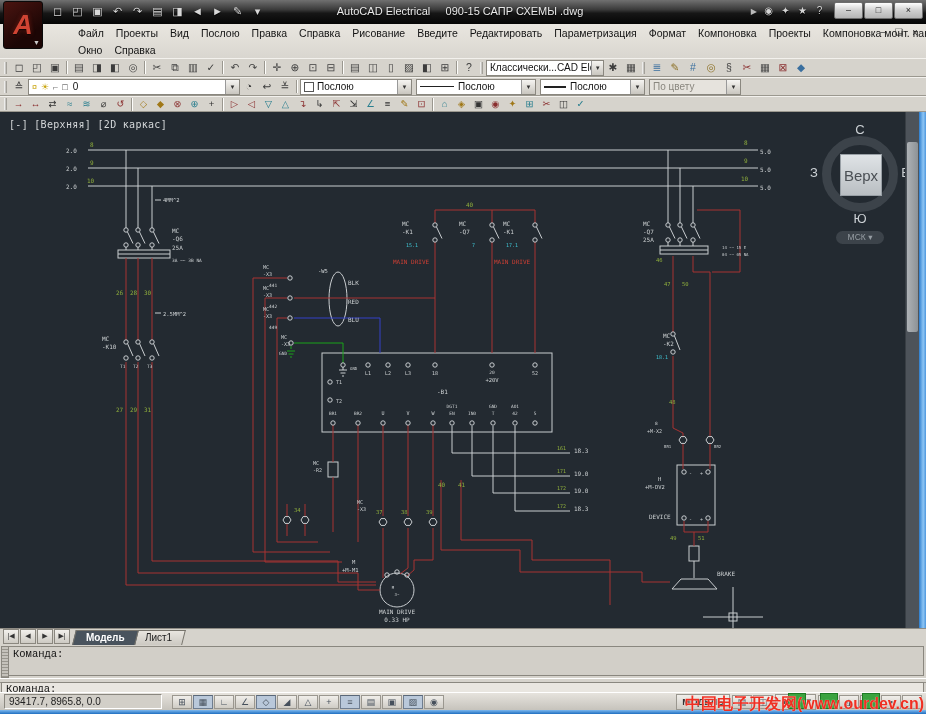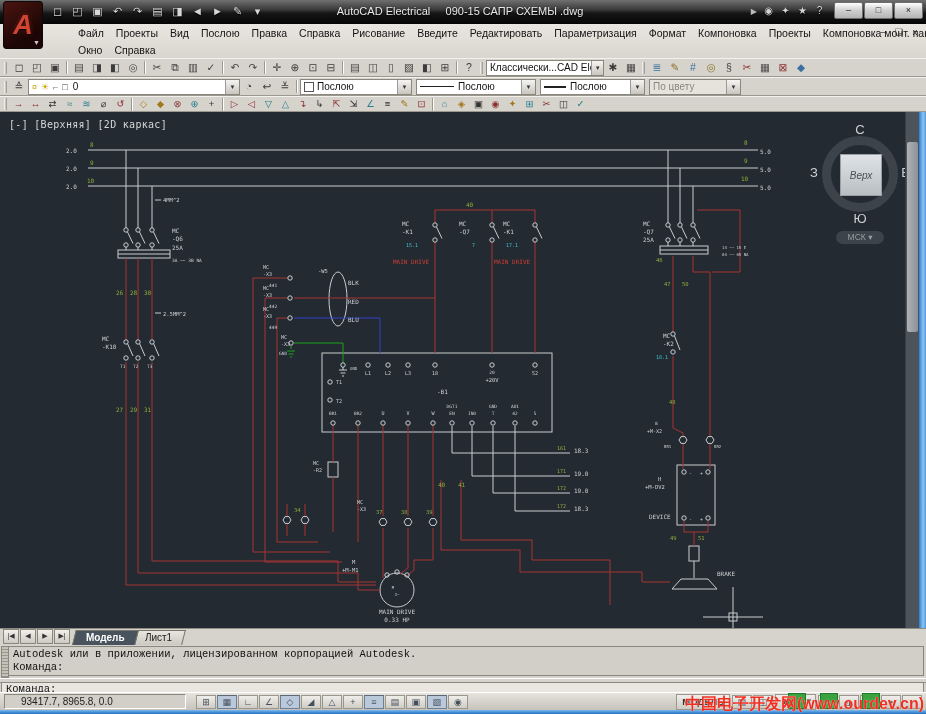--- a/index.html
+++ b/index.html
@@ -39,21 +39,21 @@
   .lay-ic{font-size:9px;margin-right:2px;}
   .colorswatch{width:8px;height:8px;border:1px solid #555;background:#fff;margin-right:3px;}
   .ltline{width:34px;height:1px;background:#222;margin-right:4px;}
   .ltline.thick{height:2px;}
   
   .canvas{position:absolute;top:112px;left:0;width:919px;height:516px;background:#232a31;overflow:hidden;}
   .viewport-label{position:absolute;left:9px;top:7px;color:#d4d7d9;font-size:10px;font-family:"DejaVu Sans Mono",monospace;letter-spacing:.3px;}
   .vc{position:absolute;left:812px;top:14px;width:96px;text-align:center;}
   .vc-ringwrap{position:relative;width:96px;height:96px;}
   .vc-ring{position:absolute;left:10px;top:10px;width:76px;height:76px;border-radius:50%;border:9px solid #3c434a;box-sizing:border-box;}
-  .vc-face{position:absolute;left:28px;top:28px;width:40px;height:40px;background:linear-gradient(#dfe3e6,#b9bec2);border:1px solid #989fa5;color:#4a4f54;font-size:10px;display:flex;align-items:center;justify-content:center;font-style:italic;}
+  .vc-face{position:absolute;left:28px;top:28px;width:40px;height:40px;background:linear-gradient(#dfe3e6,#b9bec2);border:1px solid #989fa5;color:#4a4f54;font-size:15px;display:flex;align-items:center;justify-content:center;}
   .vc-n{position:absolute;left:0;right:0;top:-4px;color:#ccd1d5;font-size:13px;}
   .vc-s{position:absolute;left:0;right:0;bottom:-4px;color:#ccd1d5;font-size:13px;}
   .vc-w{position:absolute;left:-2px;top:39px;color:#ccd1d5;font-size:13px;}
   .vc-e{position:absolute;right:-2px;top:39px;color:#ccd1d5;font-size:13px;}
   .vc-wcs{display:inline-block;margin-top:9px;background:#3c434a;color:#969da3;font-size:8.5px;border-radius:7px;padding:1px 12px 2px 12px;}
   .vscroll{position:absolute;left:905px;top:0;width:14px;height:516px;background:#4d535a;border-left:1px solid #383e44;box-sizing:border-box;}
   .vthumb{position:absolute;left:1px;top:30px;width:11px;height:190px;background:linear-gradient(90deg,#aeb2b6,#8d9296);border-radius:2px;}
   .edge-r{position:absolute;right:0;top:112px;width:7px;height:598px;background:linear-gradient(90deg,#2c7ccc,#8ec6f5 60%,#4e97dd);}
   .edge-b{position:absolute;left:0;bottom:0;width:926px;height:4px;background:linear-gradient(#7db9ef,#1f6fc0);}
   
@@ -65,21 +65,21 @@
   .tab.active{background:#49535d;color:#fff;font-weight:bold;z-index:2;position:relative;}
   .tab.idle{background:linear-gradient(#e8e5df,#ccc9c2);color:#222;}
   
   .cmdwrap{position:absolute;top:645px;left:0;width:926px;height:47px;background:#d6d3cc;box-sizing:border-box;}
   .cmdhist{position:absolute;left:8px;right:2px;top:1px;height:30px;background:#d2cfc8;border:1px solid #8a877f;font-family:"Liberation Mono",monospace;font-size:10.5px;color:#111;padding:1px 4px;box-sizing:border-box;line-height:13px;}
   .cmdgrip{position:absolute;left:1px;top:1px;width:6px;height:30px;background:repeating-linear-gradient(#c5c2bb 0 2px,#98958d 2px 3px);border:1px solid #8a877f;}
   .cmdsplit{position:absolute;left:0;top:33px;width:926px;height:3px;background:#d6d3cc;border-top:1px solid #fff;border-bottom:1px solid #97948c;}
   .cmdinput{position:absolute;left:1px;right:2px;top:37px;height:14px;background:#e9e6e0;border:1px solid #8a877f;font-family:"Liberation Mono",monospace;font-size:10.5px;color:#111;padding:0 4px;line-height:13px;box-sizing:border-box;}
   
   .statusbar{position:absolute;top:692px;left:0;width:926px;height:18px;background:linear-gradient(#e6e3dd,#c6c3bc);border-top:1px solid #fff;display:flex;align-items:center;box-sizing:border-box;}
-  .coords{width:148px;height:13px;margin-left:4px;border:1px solid #8a877f;border-bottom-color:#fff;border-right-color:#fff;background:#d2cfc8;font-size:10px;color:#222;padding:0 16px;line-height:13px;}
+  .coords{width:148px;height:13px;margin-left:4px;border:1px solid #8a877f;border-bottom-color:#fff;border-right-color:#fff;background:#d2cfc8;font-size:10px;color:#222;padding:0 4px;line-height:13px;}
   .stgl{display:flex;gap:1px;margin-left:10px;}
   .stbtn{width:20px;height:14px;background:linear-gradient(#f0eeea,#cfccc5);border:1px solid #9a978f;font-size:9px;line-height:13px;text-align:center;color:#46505c;box-sizing:border-box;}
   .stbtn.on{background:#b9c8da;border-color:#6e7d90;border-top-color:#5a6878;}
   .stright{margin-left:auto;display:flex;align-items:center;gap:2px;margin-right:4px;}
   .modelbtn{height:14px;background:linear-gradient(#f0eeea,#cfccc5);border:1px solid #9a978f;font-size:9.5px;font-weight:bold;color:#333;padding:0 5px;line-height:13px;}
   .scalebox{height:14px;border:1px solid #9a978f;background:linear-gradient(#f0eeea,#cfccc5);font-size:9px;color:#333;padding:0 4px;line-height:13px;}
   .watermark{position:absolute;right:2px;top:694px;z-index:90;color:#ef2f22;font-size:16px;font-weight:bold;white-space:nowrap;text-shadow:0 0 1px #fff;}
   .wm-g{position:absolute;top:693px;height:14px;background:#3aa33f;border:1px solid #1e7a24;z-index:85;}
 </style>
 </head>
@@ -551,21 +551,20 @@
       <span>▶</span>
       <span>▶|</span>
     </div>
   <div class="tab active"><span>Модель</span></div>
   <div class="tab idle"><span>Лист1</span></div>
 </div>
 
 <div class="cmdwrap">
   <div class="cmdgrip"></div>
   <div class="cmdhist">
-    <div>Autodesk или в приложении, лицензированном корпорацией Autodesk.</div>
     <div>Команда:</div>
   </div>
   <div class="cmdsplit"></div>
   <div class="cmdinput">Команда:</div>
 </div>
 
 <div class="statusbar">
   <div class="coords">93417.7, 8965.8, 0.0</div>
   <div class="stgl" id="stgl">
       <span class="stbtn">⊞</span>

